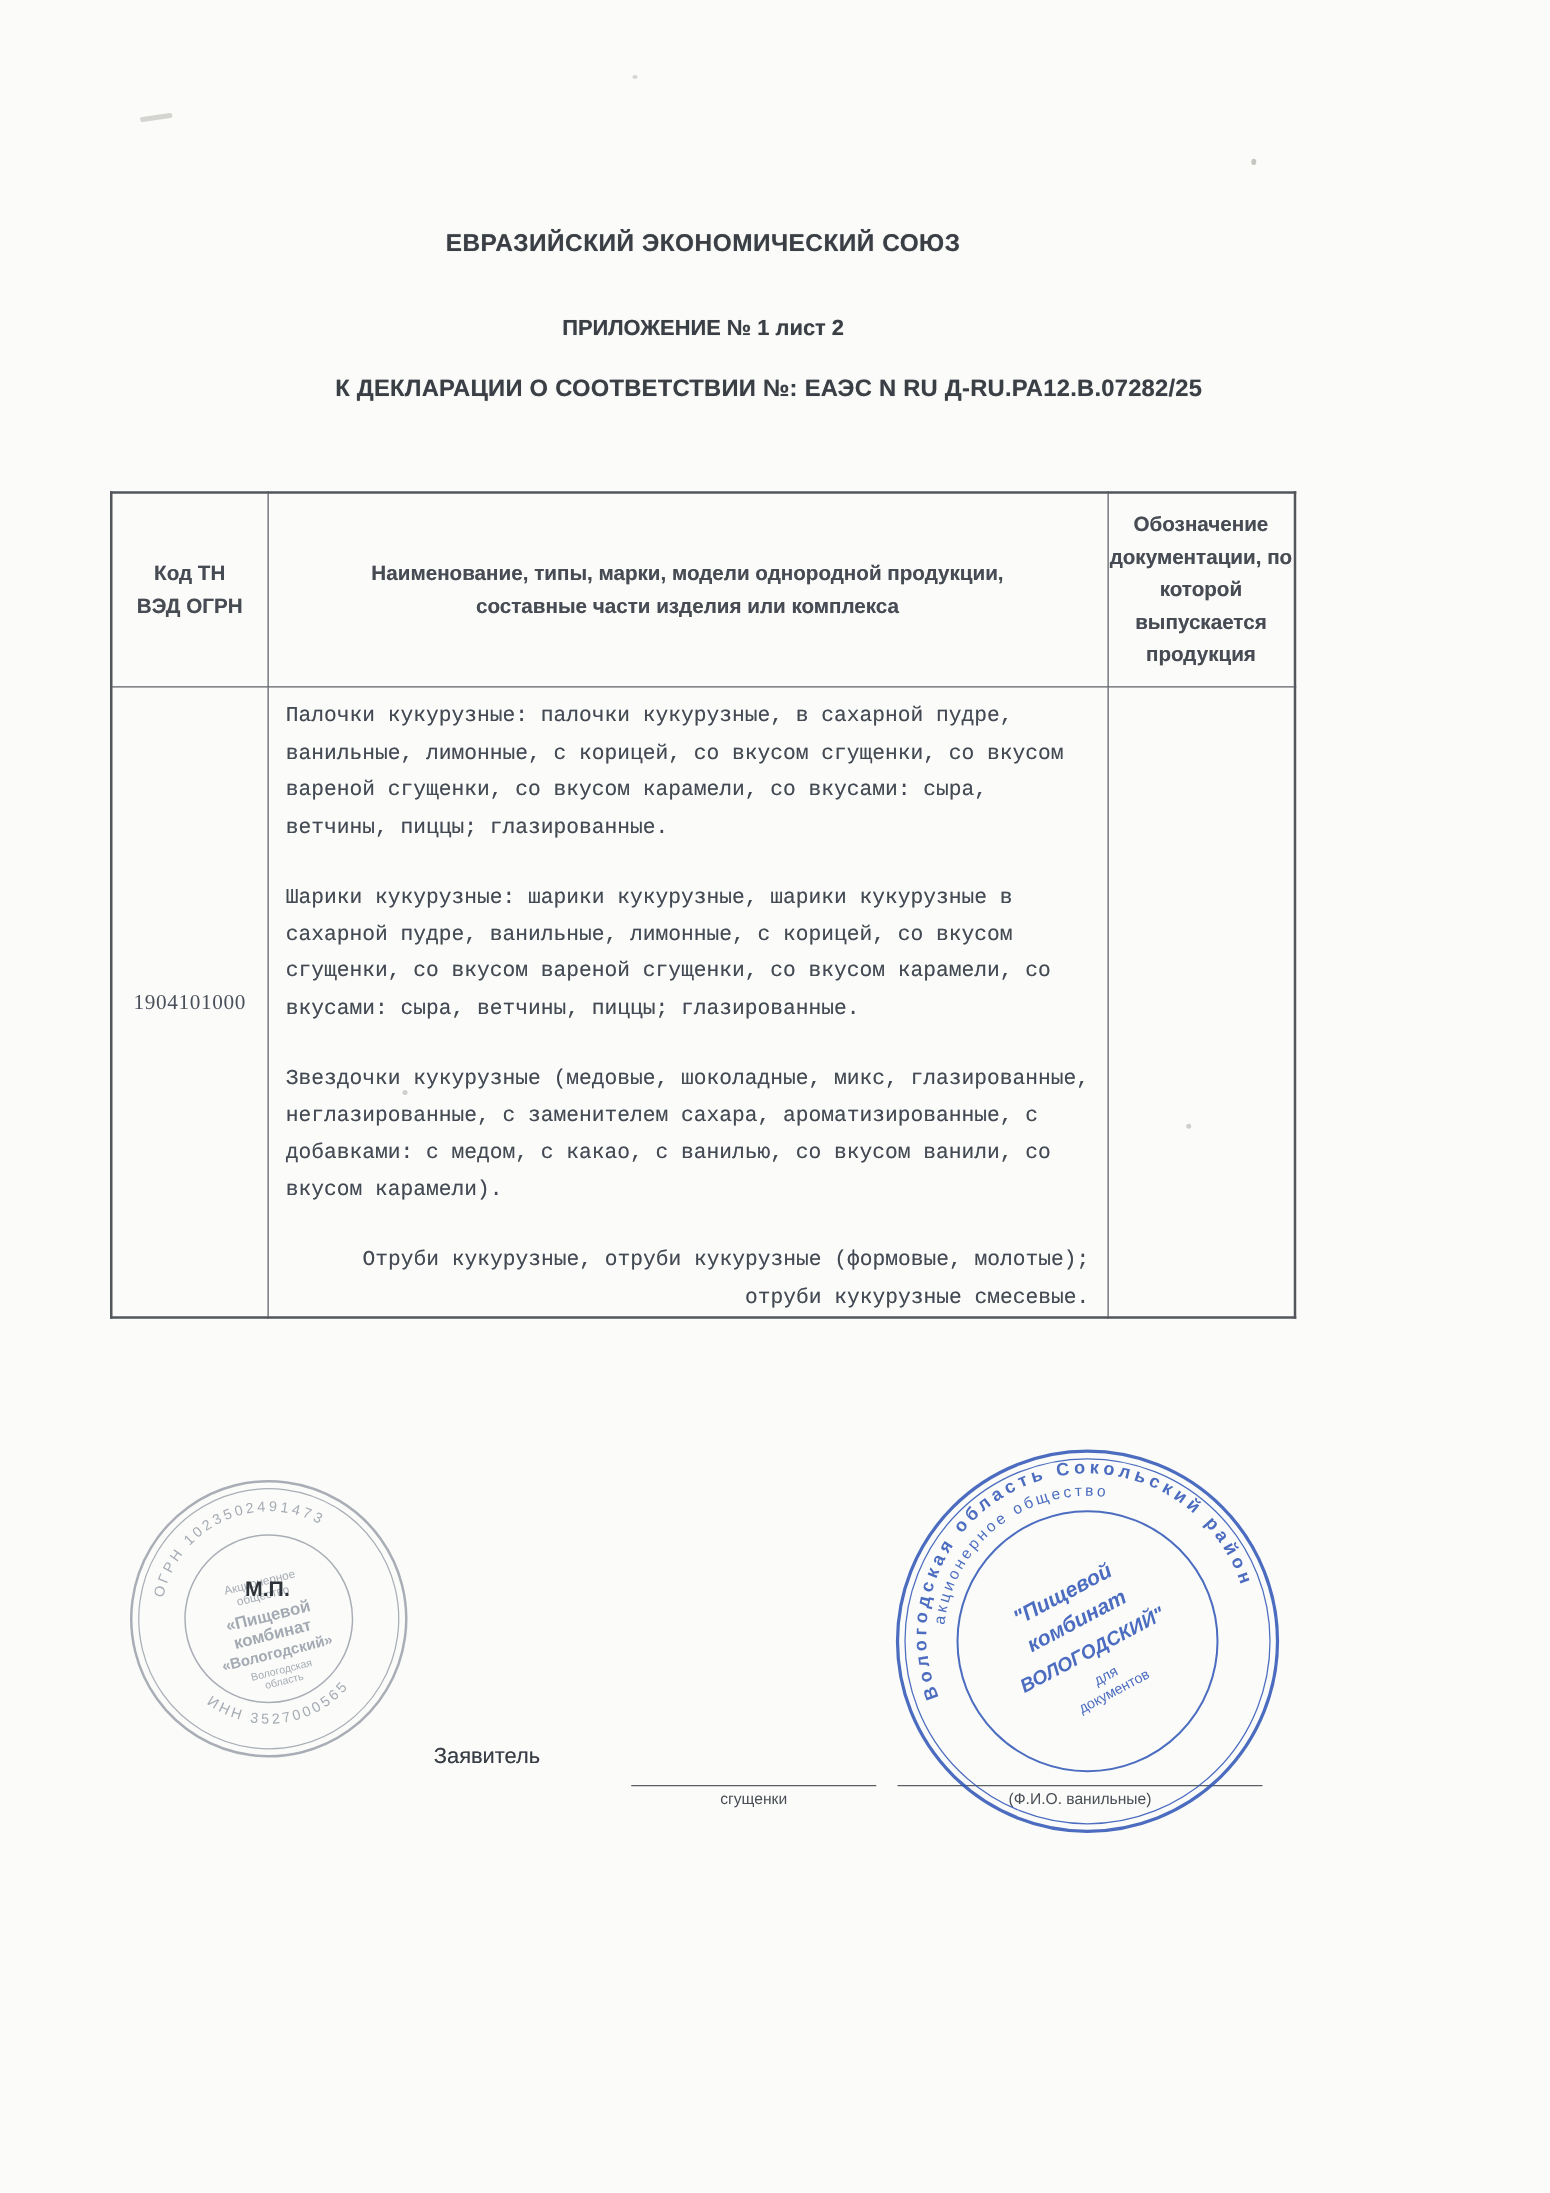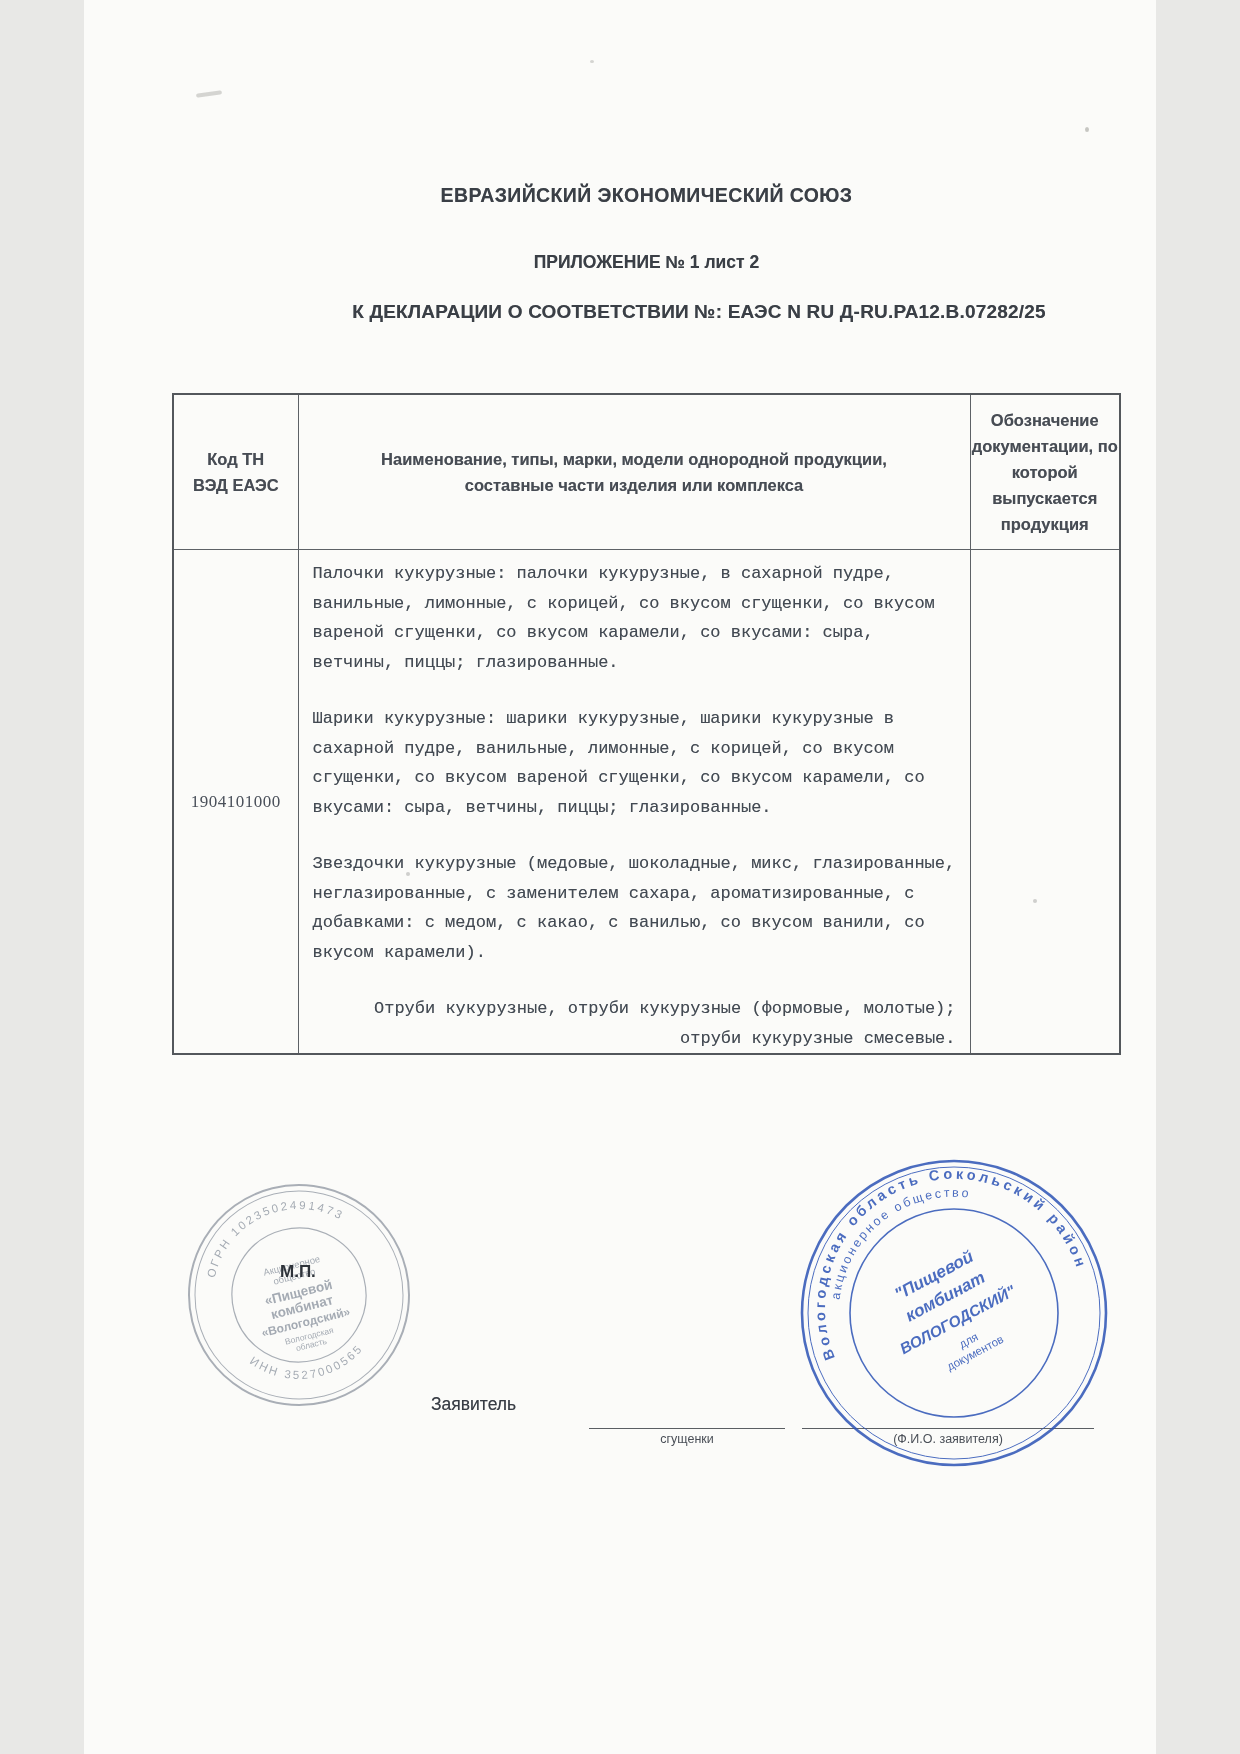--- a/index.html
+++ b/index.html
@@ -1,18 +1,18 @@
 <!DOCTYPE html>
 <html><head>
 <meta charset="utf-8">
 <style>
   html,body{margin:0;padding:0;background:#e8e8e6;}
   .page{
     position:relative;
-    width:1072px;height:1754px;
+    width:1240px;height:1754px;
     margin:0 auto;
     background:#fbfbf9;
     overflow:hidden;
     font-family:"Liberation Sans", sans-serif;
     color:#40454d;
   }
   
   .h-title{
     position:absolute;top:184px;left:0;width:1125px;
     text-align:center;font-size:19.5px;font-weight:bold;
@@ -127,21 +127,21 @@
 
   <table class="products">
     <colgroup>
         <col class="c1">
         <col class="c2">
         <col class="c3">
       </colgroup>
     <thead>
       <tr>
         <th class="pre">Код ТН
-ВЭД ЕАЭС</th>
+ВЭД ОГРН</th>
         <th class="pre">Наименование, типы, марки, модели однородной продукции,
 составные части изделия или комплекса</th>
         <th class="pre">Обозначение
 документации, по
 которой выпускается
 продукция</th>
       </tr>
     </thead>
     <tbody>
       <tr>
@@ -186,21 +186,21 @@
 
   <div class="mp-label">М.П.</div>
 
   <div class="applicant-label">Заявитель</div>
 
   <div class="sig-line"></div>
   <div class="sig-caption">сгущенки</div>
 
 
   <div class="fio-line"></div>
-  <div class="fio-caption">(Ф.И.О. заявителя)</div>
+  <div class="fio-caption">(Ф.И.О. ванильные)</div>
 
   <svg class="stamp-right" width="330" height="330" viewBox="0 0 330 330">
     <g fill="none" stroke="#2d54b6">
       <circle cx="165" cy="165" r="152" stroke-width="2.6"></circle>
       <circle cx="165" cy="165" r="146" stroke-width="1"></circle>
       <circle cx="165" cy="165" r="104" stroke-width="1.6"></circle>
       <defs>
         <path id="rp-outer" d="M 50.6,219.4 A 129,129 0 1 1 279.4,219.4"></path>
         <path id="rp-inner" d="M 57.4,204.3 A 115,115 0 1 1 272.6,204.3"></path>
       </defs>

